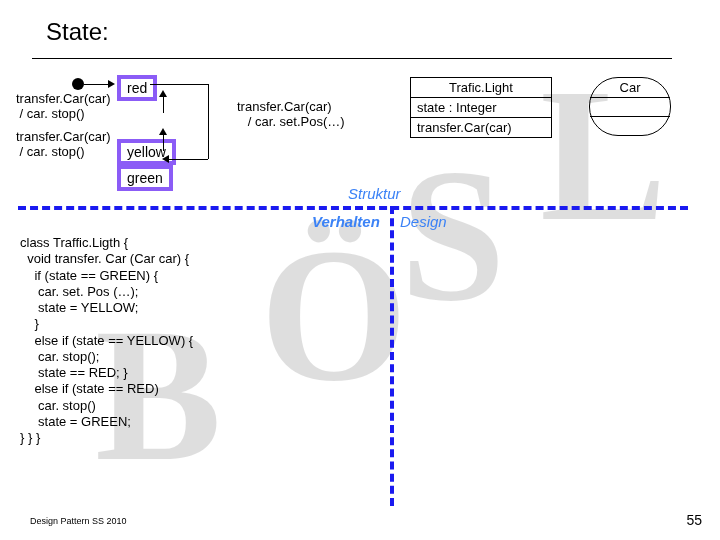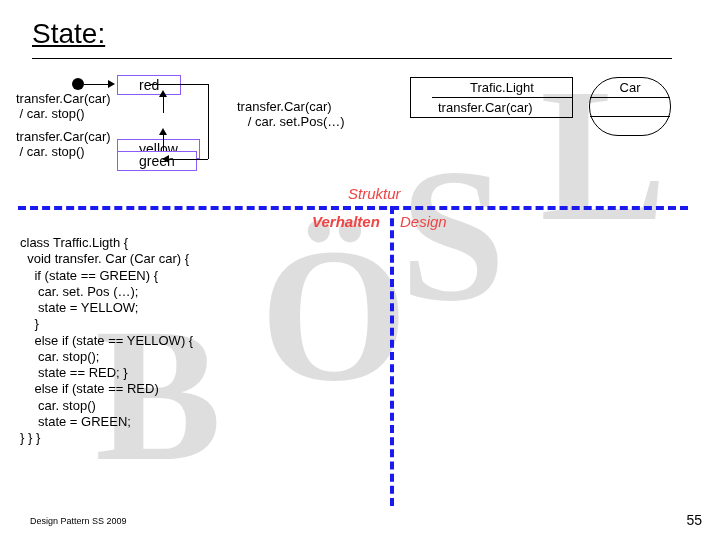--- a/index.html
+++ b/index.html
@@ -13,23 +13,22 @@
     overflow: hidden;
   }
   .slide {
     position: relative;
     width: 720px;
     height: 540px;
   }
   .title {
     position: absolute;
     top: 18px;
-    left: 32px;
-    font-size: 28px;
-    text-decoration: underline;
+    left: 46px;
+    font-size: 24px;
   }
   .title-rule {
     position: absolute;
     top: 58px;
     left: 32px;
     width: 640px;
     border-top: 1px solid #000;
   }
   
   .wm {
@@ -42,28 +41,28 @@
     line-height: 1;
   }
   .wm-b { top: 300px; left: 95px; }
   .wm-o { top: 220px; left: 260px; }
   .wm-s { top: 140px; left: 400px; }
   .wm-l { top: 60px;  left: 540px; }
 
   
   .state-box {
     position: absolute;
-    border: 1px solid #8b5cf6;
+    border: 4px solid #8b5cf6;
     font-size: 14px;
-    padding: 1px 21px;
+    padding: 1px 6px;
     background: #fff;
   }
   .state-red    { top: 75px;  left: 117px; }
   .state-yellow { top: 113px; left: 117px; margin-top: 26px; }
-  .state-green  { top: 151px; left: 117px; }
+  .state-green  { top: 165px; left: 117px; }
 
   
   .init-dot {
     position: absolute;
     top: 78px; left: 72px;
     width: 12px; height: 12px;
     background: #000; border-radius: 50%;
   }
   
   .arrow {
@@ -104,29 +103,29 @@
     background: transparent;
   }
   .uml .sec {
     border-bottom: 1px solid #000;
     padding: 2px 6px;
     text-align: left;
   }
   .uml .sec.center { text-align: center; }
   .uml .sec.empty { height: 14px; }
   .uml .sec:last-child { border-bottom: none; }
-  .uml-tl  { top: 77px;  left: 410px; width: 140px; padding-left: 21px; }
+  .uml-tl  { top: 77px;  left: 410px; width: 140px; }
   .uml-car { top: 77px;  left: 589px; width: 80px; border-radius: 29px; }
 
   
   .axis-label {
     position: absolute;
     font-style: italic;
     font-size: 15px;
-    color: #ef4444;
+    color: #3b82f6;
   }
 
   
   .dash-h {
     position: absolute;
     border-top: 4px dashed #1a1af0;
   }
   .dash-v {
     position: absolute;
     border-left: 4px dashed #1a1af0;
@@ -195,20 +194,21 @@
 
   <div class="trans-label" style="top:92px;left:16px;">transfer.Car(car)
  / car. stop()</div>
   <div class="trans-label" style="top:130px;left:16px;">transfer.Car(car)
  / car. stop()</div>
   <div class="trans-label" style="top:100px;left:237px;">transfer.Car(car)
    / car. set.Pos(…)</div>
 
   <div class="uml uml-tl">
     <div class="sec center">Trafic.Light</div>
+    <div class="sec">state : Integer</div>
     <div class="sec">transfer.Car(car)</div>
   </div>
 
   <div class="uml uml-car">
     <div class="sec center">Car</div>
     <div class="sec empty"></div>
     <div class="sec empty"></div>
   </div>
 
   <div class="axis-label" style="top:185px;left:348px;">Struktur</div>
@@ -225,16 +225,16 @@
      state = YELLOW;
     }
     else if (state == YELLOW) {
      car. stop();
      state == RED; }
     else if (state == RED)
      car. stop()
      state = GREEN;
 } } }</div>
 
-  <div class="footer-left">Design Pattern SS 2009</div>
+  <div class="footer-left">Design Pattern SS 2010</div>
   <div class="pagenum">55</div>
 
 </div>
 
 </body></html>

